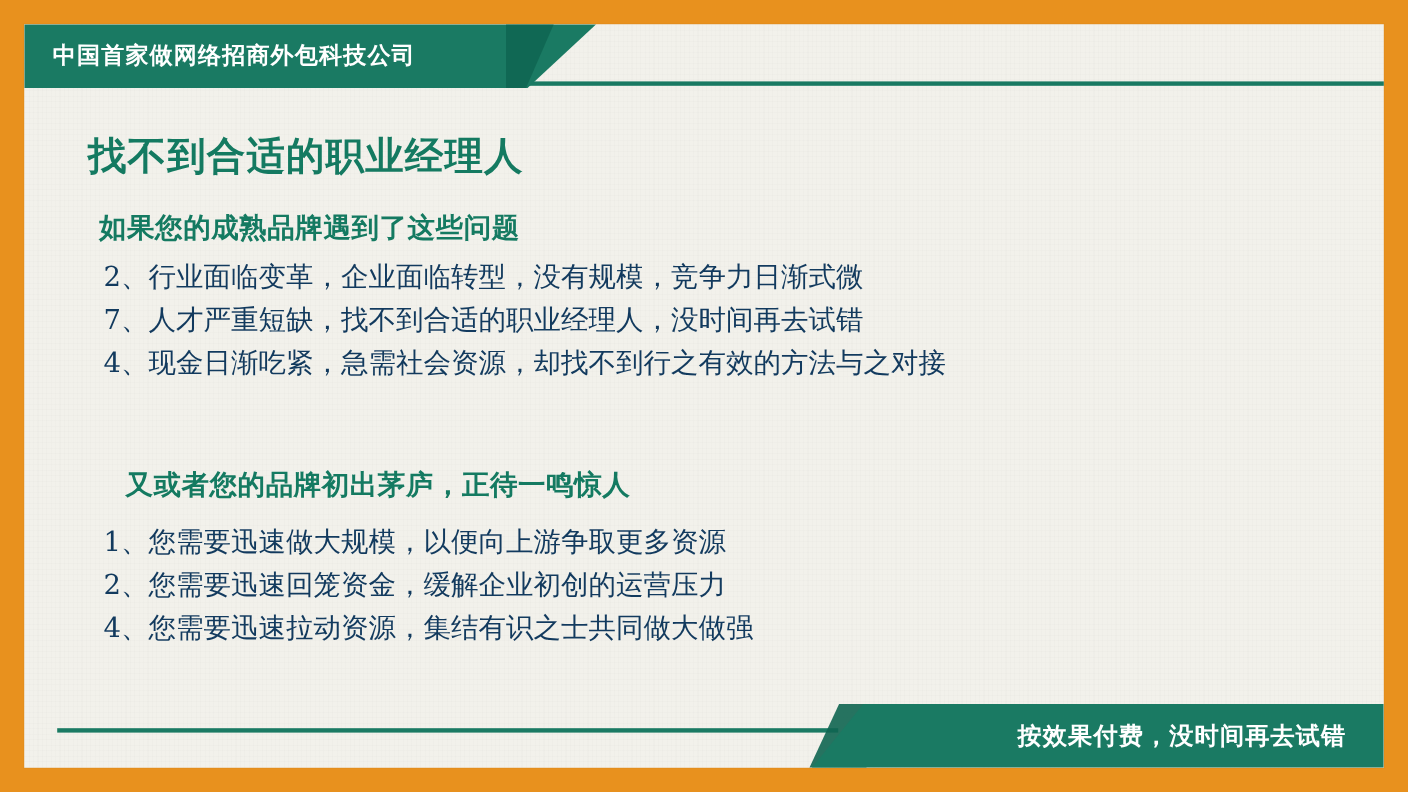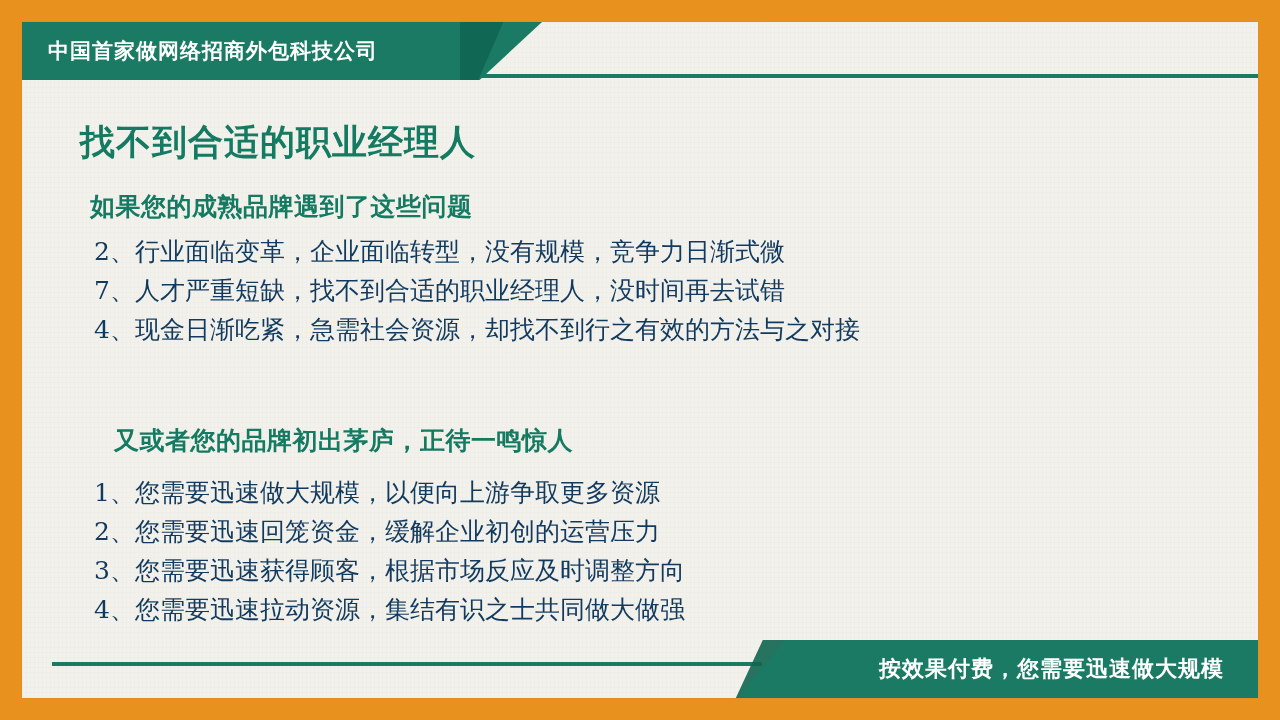--- a/index.html
+++ b/index.html
@@ -210,26 +210,25 @@
     <ul class="list list-1">
       <li>2、行业面临变革，企业面临转型，没有规模，竞争力日渐式微</li>
       <li>7、人才严重短缺，找不到合适的职业经理人，没时间再去试错</li>
       <li>4、现金日渐吃紧，急需社会资源，却找不到行之有效的方法与之对接</li>
     </ul>
 
     <div class="subhead subhead-2">又或者您的品牌初出茅庐，正待一鸣惊人</div>
     <ul class="list list-2">
       <li>1、您需要迅速做大规模，以便向上游争取更多资源</li>
       <li>2、您需要迅速回笼资金，缓解企业初创的运营压力</li>
-      <li>3、您需要迅速获得顾客，根据市场反应及时调整方向</li>
       <li>4、您需要迅速拉动资源，集结有识之士共同做大做强</li>
     </ul>
 
   </div>
 
   <div class="bottom-band">
     <div class="rule"></div>
     <div class="teal2"></div>
     <div class="teal"></div>
-    <div class="tagline">按效果付费，您需要迅速做大规模</div>
+    <div class="tagline">按效果付费，没时间再去试错</div>
   </div>
 
 </div>
 
 </body></html>

